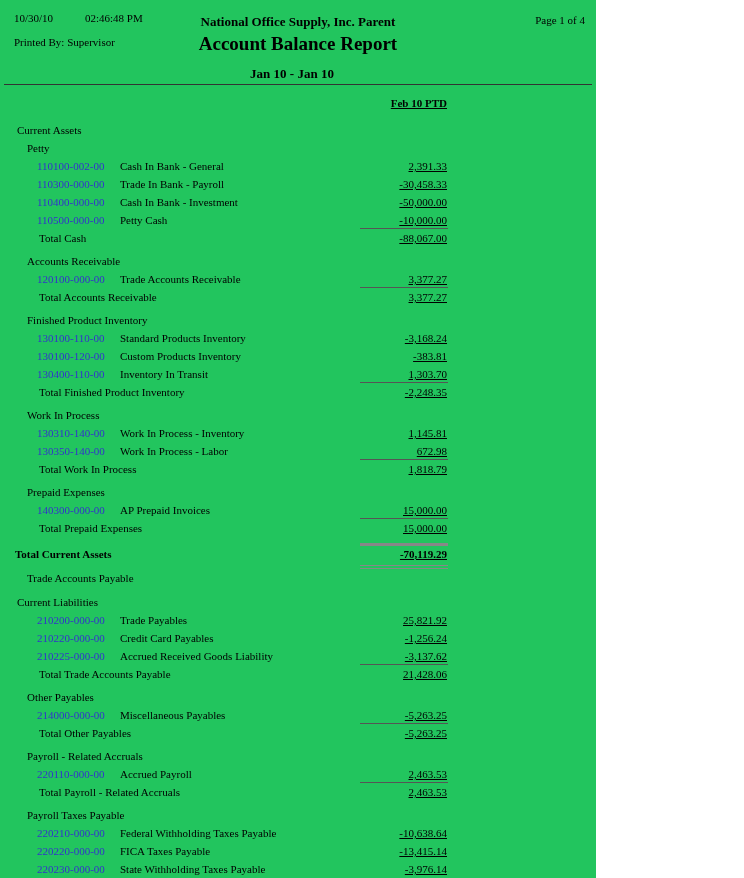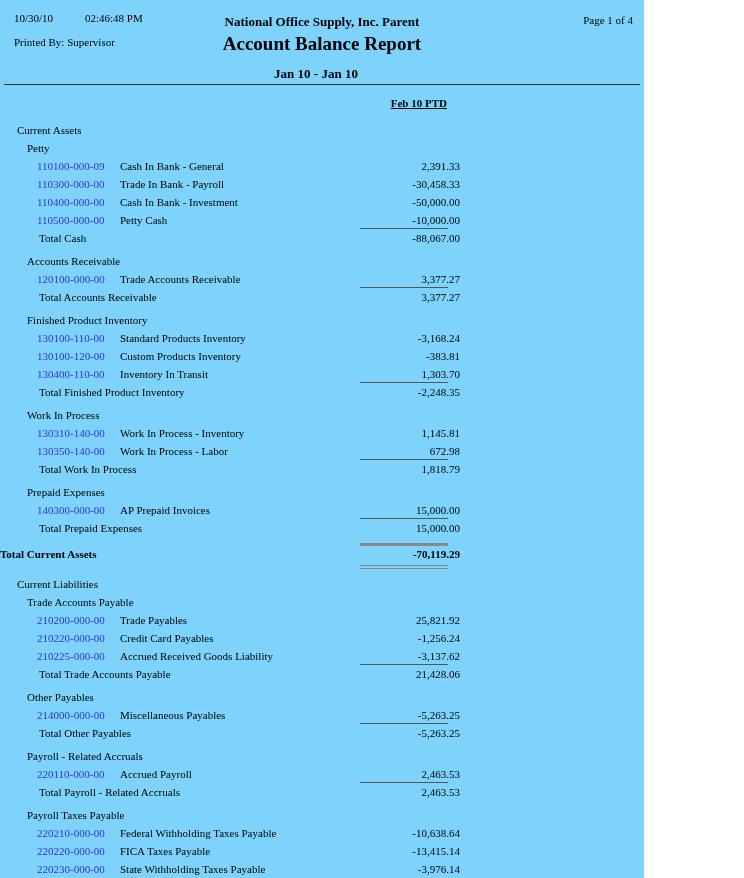--- a/index.html
+++ b/index.html
@@ -1,21 +1,21 @@
 <!DOCTYPE html>
 <html style="--link: #3333CC; --rule: #555555; --grule: #888888;"><head>
 <meta charset="utf-8">
 <style>
   html, body { margin:0; padding:0; background:#ffffff; }
   body {
     width:744px; height:878px;
     font-family:"Liberation Serif", serif;
     font-size:11px; color:#000;
   }
-  .page { position:relative; width:644px; height:878px; background:#7dd3fc; overflow:hidden; }
+  .page { position:relative; width:596px; height:878px; background:#22c55e; overflow:hidden; }
 
   
   .hdr { position:relative; height:84px; }
   .h-date   { position:absolute; left:14px;  top:12px; }
   .h-time   { position:absolute; left:85px;  top:12px; }
   .h-printedby { position:absolute; left:14px; top:36px; }
   .h-company{ position:absolute; left:0; right:0; top:14px; text-align:center; font-weight:bold; font-size:13px; }
   .h-title  { position:absolute; left:0; right:0; top:33px; text-align:center; font-weight:bold; font-size:19px; }
   .h-period { position:absolute; left:0; right:12px; top:66px; text-align:center; font-weight:bold; font-size:13px; }
   .h-page   { position:absolute; right:11px; top:14px; }
@@ -26,25 +26,25 @@
   .amt-h { position:absolute; left:297px; width:150px; text-align:right;
            font-weight:bold; text-decoration:underline; }
 
   
   .row { position:relative; height:18px; line-height:18px; }
   .sec-row   { margin-top:6px; font-weight:normal; padding-left:17px; }
   .sub-row   { padding-left:27px; }
   .sub-row.gap { margin-top:5px; }
   .acct { position:absolute; left:37px; color:var(--link,#3333CC); cursor:pointer; }
   .desc { position:absolute; left:120px; }
-  .amt  { position:absolute; left:310px; width:150px; text-align:right; }
+  .amt  { position:absolute; left:297px; width:150px; text-align:right;text-decoration:underline; }
   .total-row .tlabel { padding-left:39px; }
   .rule-single { position:absolute; left:360px; width:88px; height:1px; background:var(--rule,#555); top:-1px; }
   .grand-row { margin-top:8px; height:24px; font-weight:bold; }
-  .grand-row .tlabel { padding-left:0; }
+  .grand-row .tlabel { padding-left:15px; }
   .rule-thick { position:absolute; left:360px; width:88px; height:3px; background:var(--grule,#888); top:-2px; }
   .rule-dbl   { position:absolute; left:360px; width:88px; height:1px; background:var(--grule,#888); }
   .rule-dbl.l1 { top:20px; }
   .rule-dbl.l2 { top:23px; }
 </style>
 </head>
 <body>
 
 <div class="page">
   <div class="hdr">
@@ -59,21 +59,21 @@
   <div class="top-rule"></div>
 
   <div class="col-header">
     <span class="amt-h">Feb 10 PTD</span>
   </div>
 
   <main id="report-body">
       <div class="row sec-row">Current Assets</div>
       <div class="row sub-row">Petty</div>
       <div class="row">
-        <span class="acct">110100-000-09</span>
+        <span class="acct">110100-002-00</span>
         <span class="desc">Cash In Bank - General</span>
         <span class="amt">2,391.33</span>
       </div>
       <div class="row">
         <span class="acct">110300-000-00</span>
         <span class="desc">Trade In Bank - Payroll</span>
         <span class="amt">-30,458.33</span>
       </div>
       <div class="row">
         <span class="acct">110400-000-00</span>
@@ -123,22 +123,22 @@
       </div>
       <div class="row total-row"><div class="rule-single"></div><span class="tlabel">Total Work In Process</span><span class="amt">1,818.79</span></div>
       <div class="row sub-row gap">Prepaid Expenses</div>
       <div class="row">
         <span class="acct">140300-000-00</span>
         <span class="desc">AP Prepaid Invoices</span>
         <span class="amt">15,000.00</span>
       </div>
       <div class="row total-row"><div class="rule-single"></div><span class="tlabel">Total Prepaid Expenses</span><span class="amt">15,000.00</span></div>
       <div class="row grand-row"><div class="rule-thick"></div><span class="tlabel">Total Current Assets</span><span class="amt">-70,119.29</span><div class="rule-dbl l1"></div><div class="rule-dbl l2"></div></div>
+      <div class="row sub-row">Trade Accounts Payable</div>
       <div class="row sec-row">Current Liabilities</div>
-      <div class="row sub-row">Trade Accounts Payable</div>
       <div class="row">
         <span class="acct">210200-000-00</span>
         <span class="desc">Trade Payables</span>
         <span class="amt">25,821.92</span>
       </div>
       <div class="row">
         <span class="acct">210220-000-00</span>
         <span class="desc">Credit Card Payables</span>
         <span class="amt">-1,256.24</span>
       </div>

